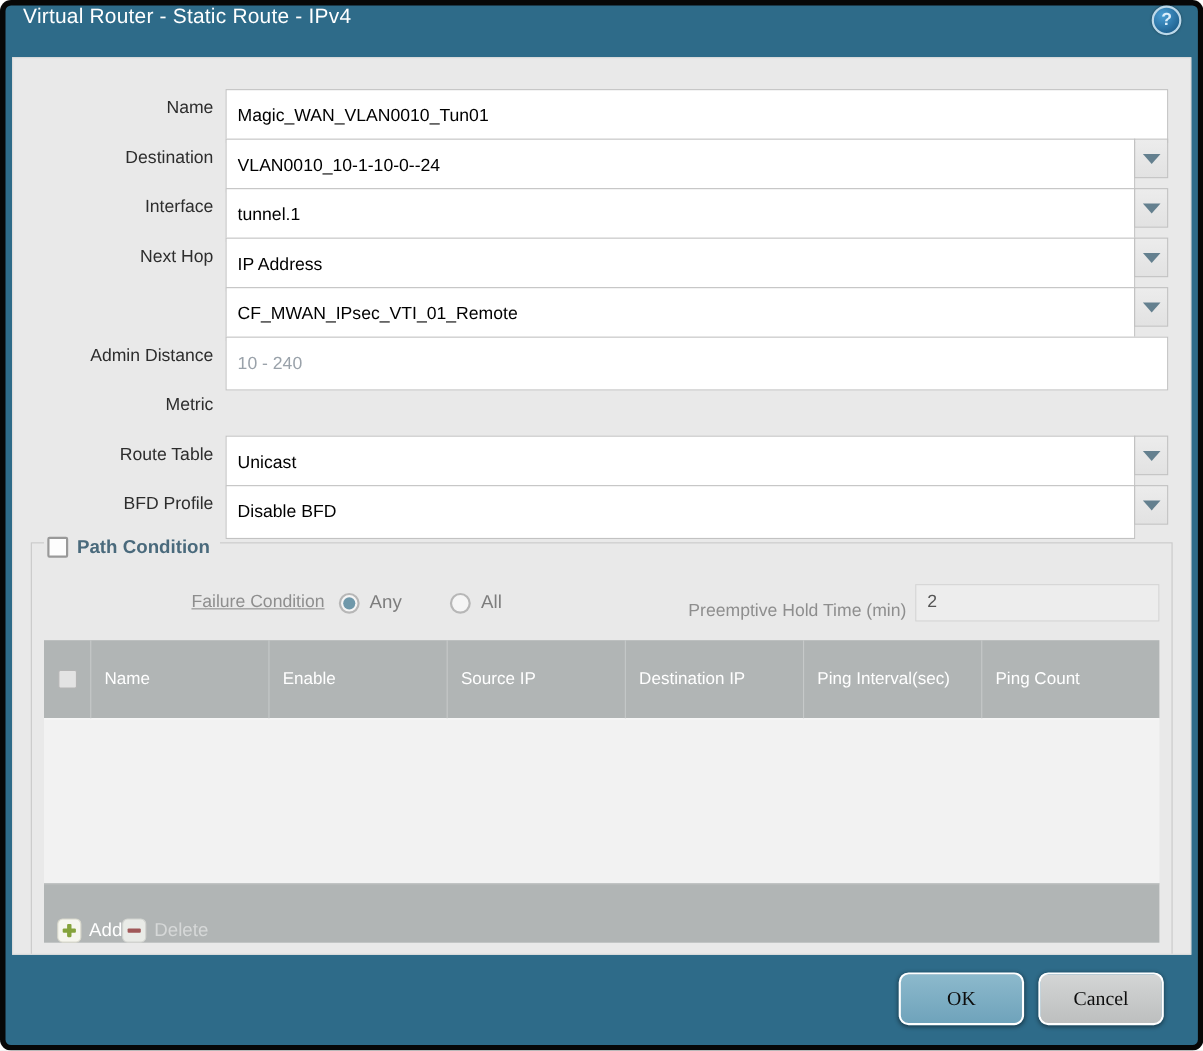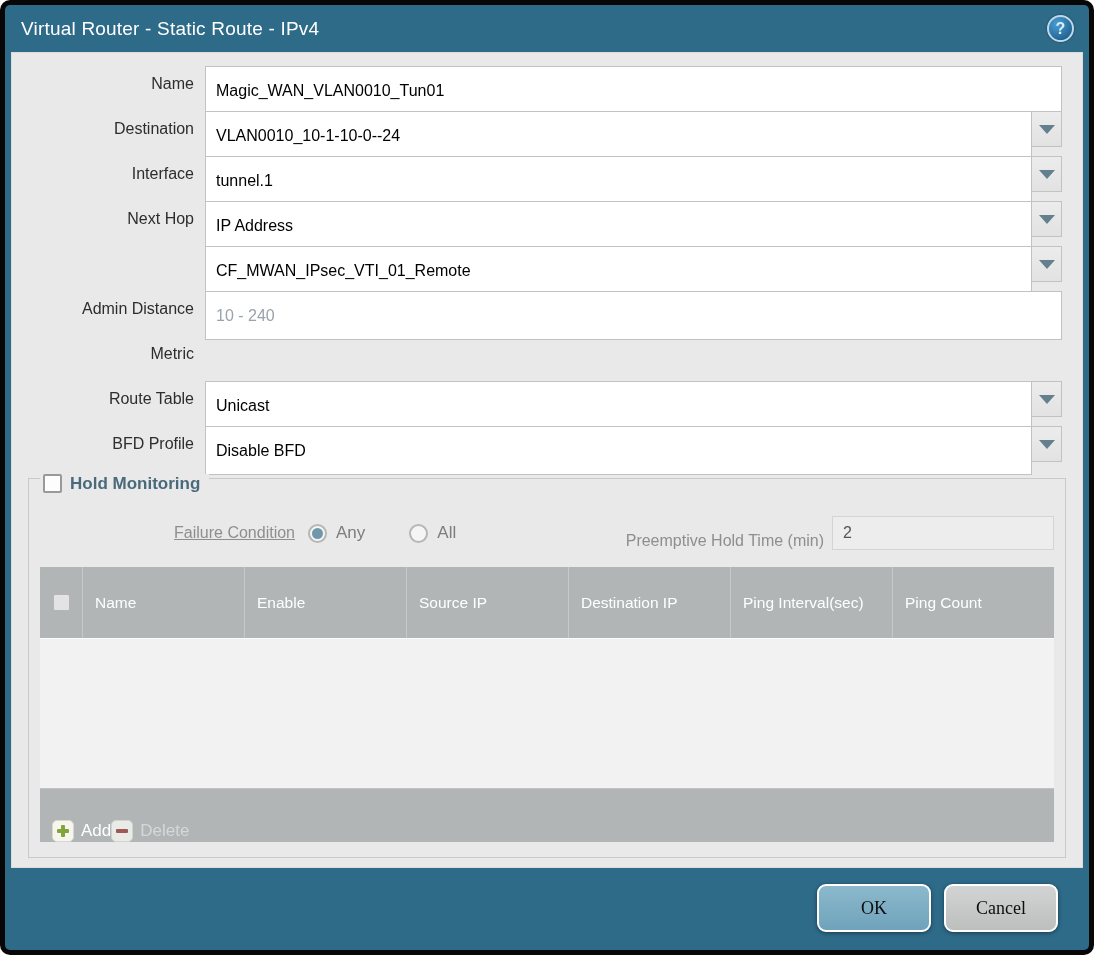--- a/index.html
+++ b/index.html
@@ -16,42 +16,42 @@
     border-radius: 10px;
   }
   .window {
     position: absolute; inset: 5px;
     background: #2e6b89;
     border-radius: 5px;
   }
   
   .titlebar {
     height: 47px;
-    display: flex; align-items: center;
+    display: flex; 
     padding: 0 15px 0 16px;
   }
   .title {
     color: #ffffff; font-size: 19px; letter-spacing: .2px;
   }
   .help {
     margin-left: auto;
     width: 27px; height: 27px; border-radius: 50%;
     background: radial-gradient(circle at 35% 30%, #4a9ed4, #14517d);
     border: 2px solid #bcd8e9;
     color: #dceefb; font-size: 16px; font-weight: bold;
     display: flex; align-items: center; justify-content: center;
     cursor: pointer;
     box-shadow: 0 0 2px rgba(0,0,0,.5);
   }
   
   .panel {
     position: absolute; left: 6px; right: 6px; top: 47px; bottom: 82px;
     background: #e9e9e9;
     border: 1px solid #dcdcdc;
-    padding-top: 13px;
+    padding-top: 28px;
     overflow: hidden;
   }
   
   .row {
     display: flex; align-items: center;
     height: 36px;
     margin: 0 20px 9px 8px;
   }
   .lbl {
     width: 185px; text-align: right; padding-right: 11px;
@@ -280,21 +280,21 @@
           <input value="Disable BFD" style="">
           <div class="dd">
               <span class="tri"></span>
             </div>
         </div>
       </div>
 
       <div class="fieldset">
         <div class="legend">
           <span class="checkbox"></span>
-          <span class="legend-text">Hold Monitoring</span>
+          <span class="legend-text">Path Condition</span>
         </div>
 
         <div class="cond-row">
           <span class="dis-label fc-label">Failure Condition</span>
           <span class="radio checked"></span>
           <span class="radio-label">Any</span>
           <span class="radio gap-radio"></span>
           <span class="radio-label">All</span>
           <div class="preempt">
             <span class="dis-label">Preemptive Hold Time (min)</span>

